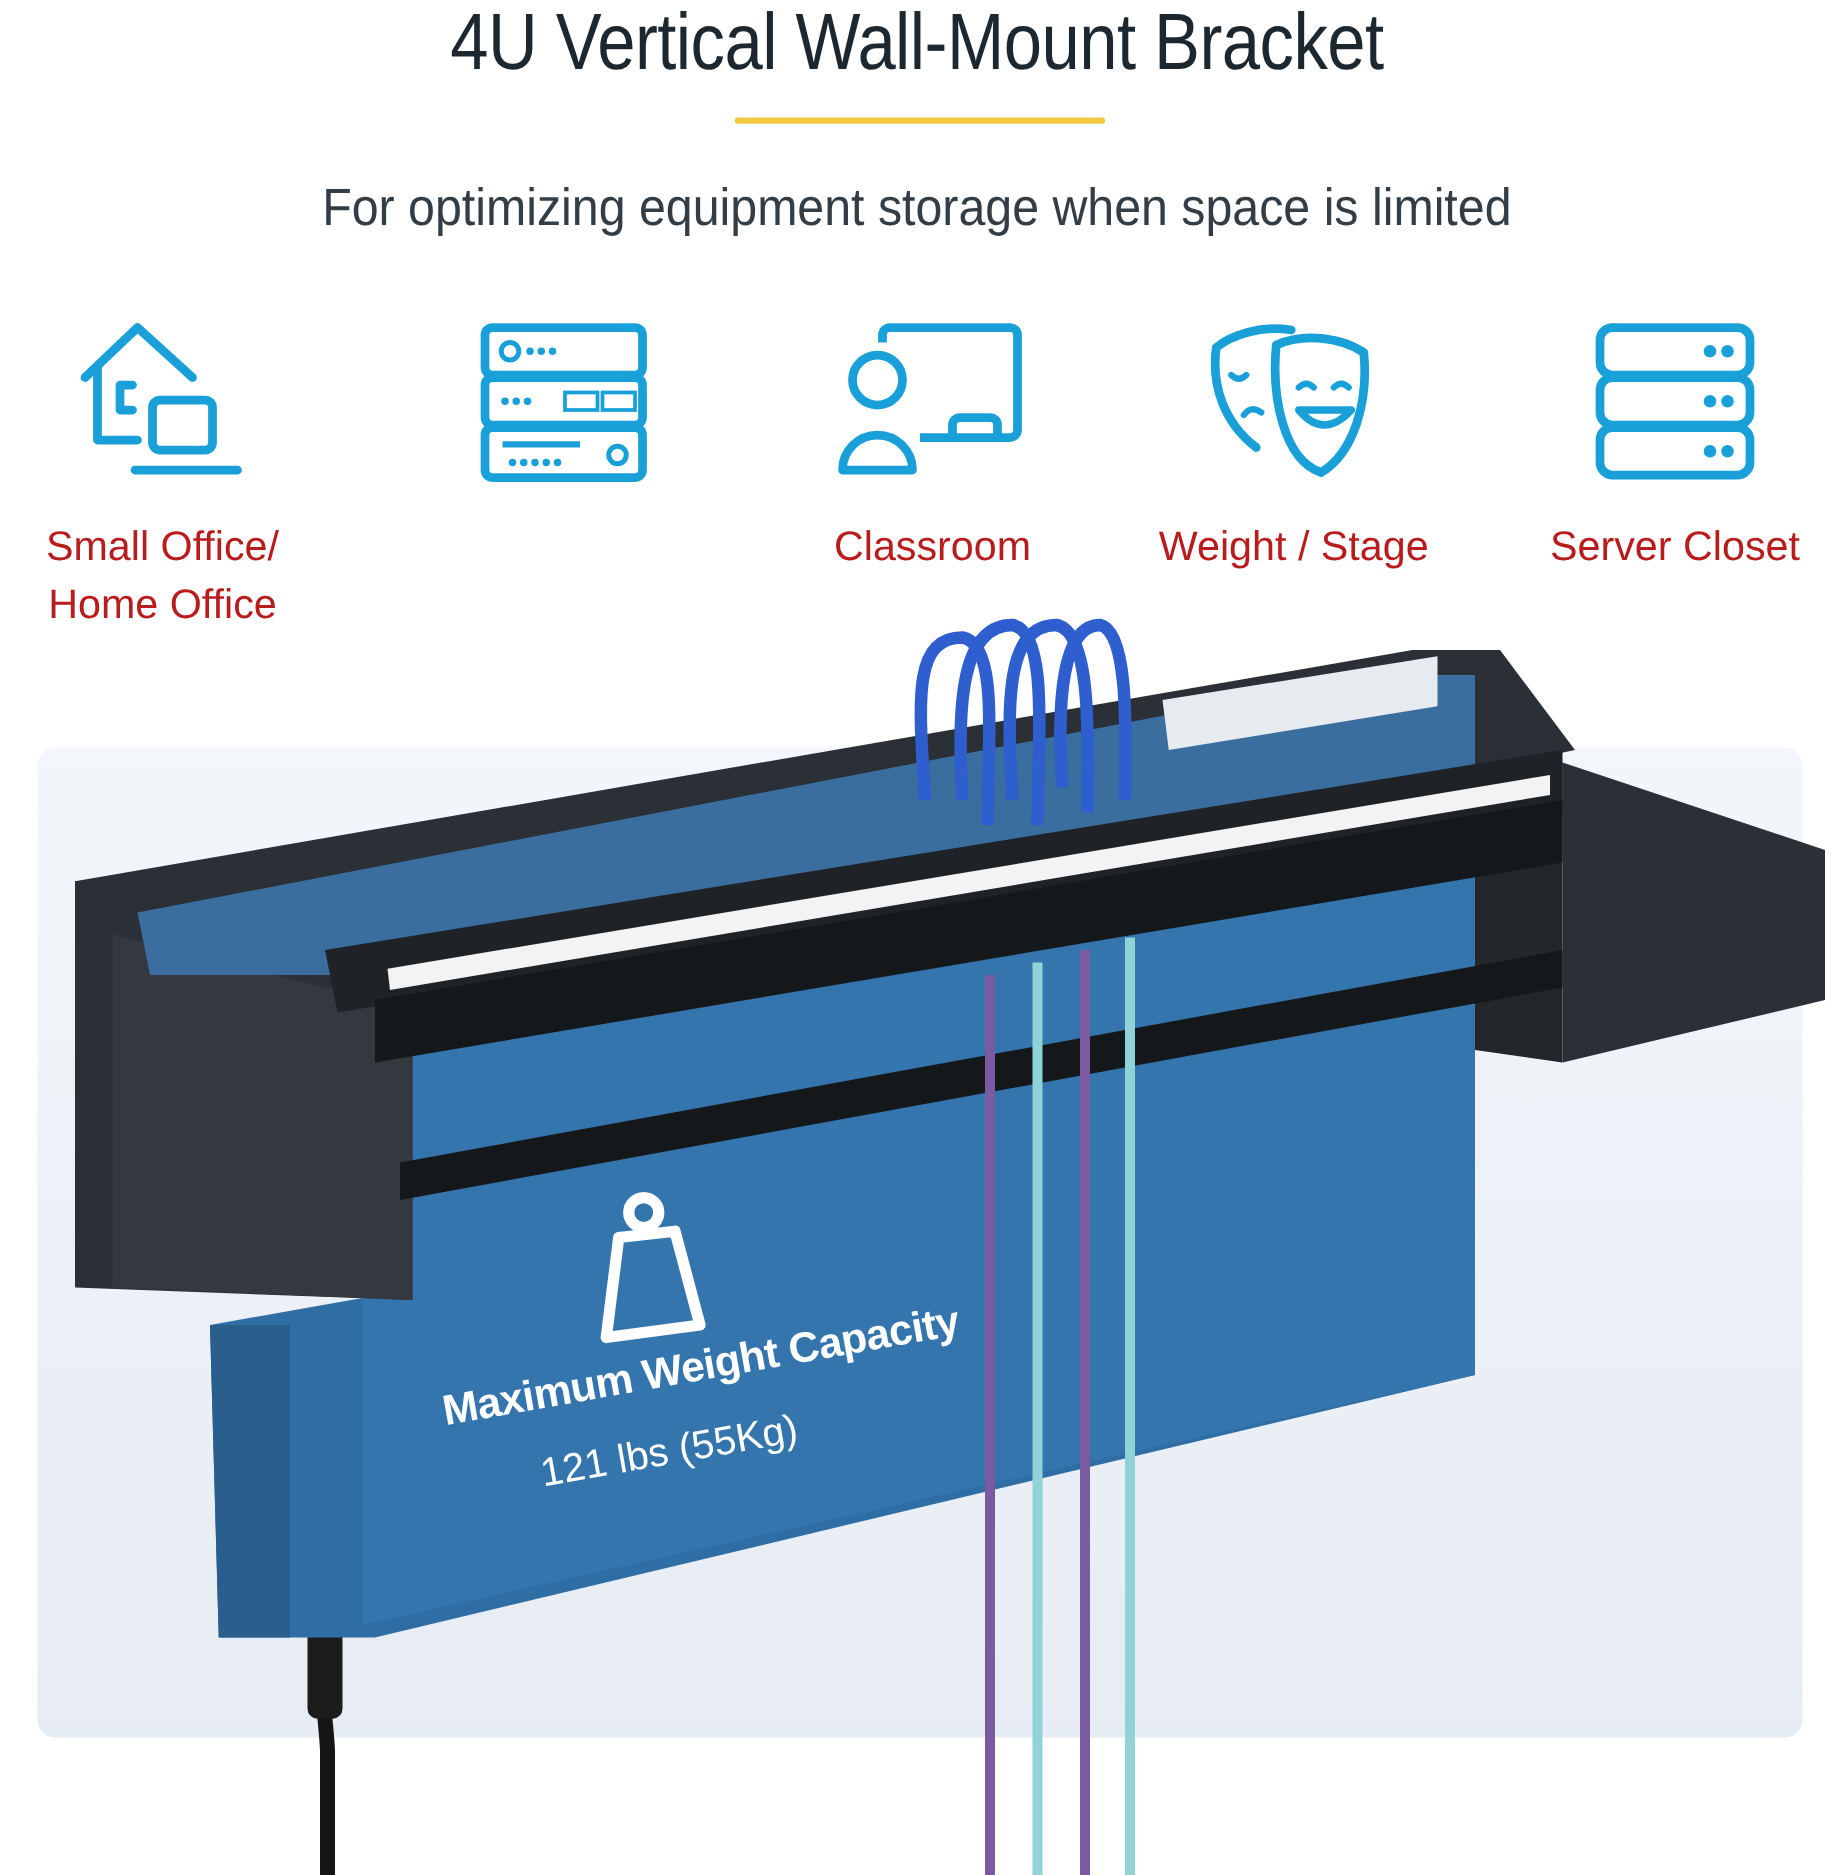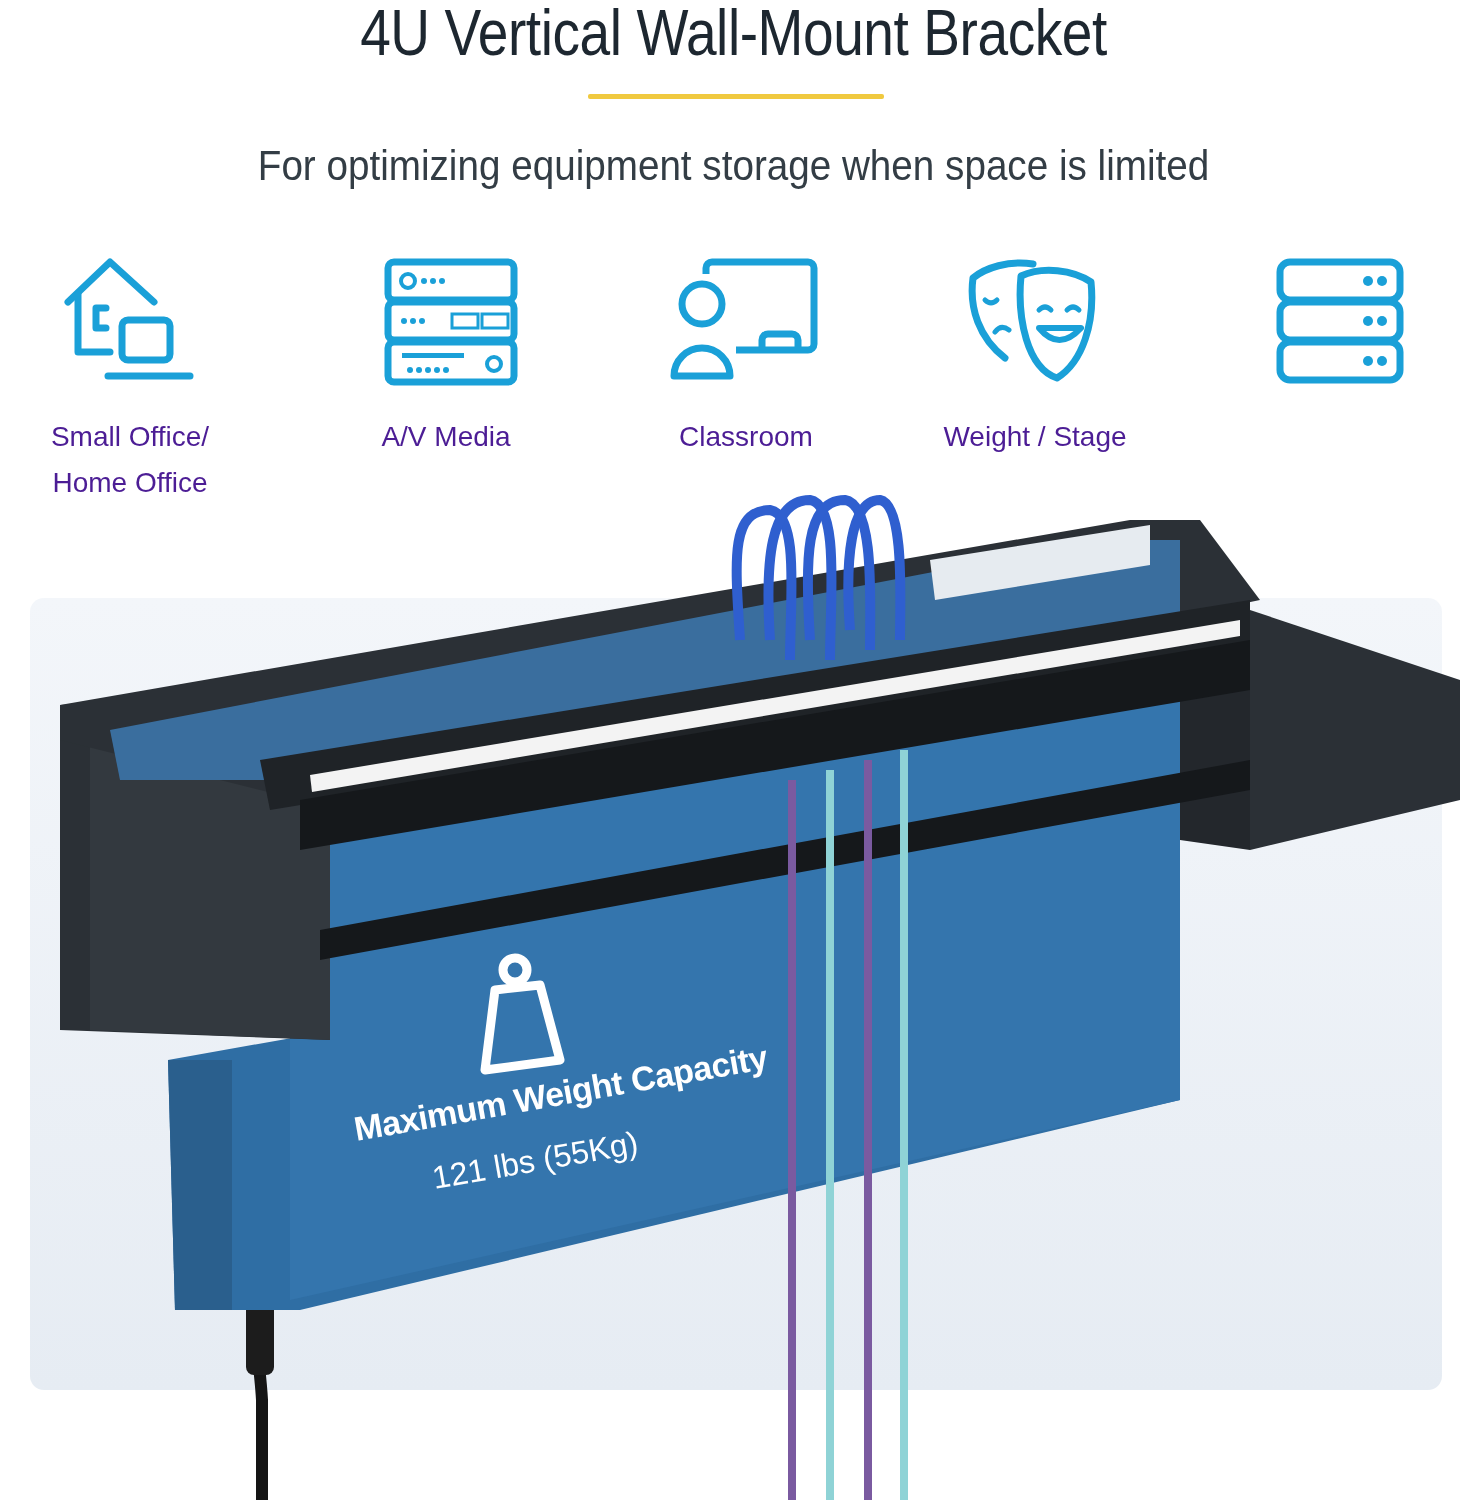--- a/index.html
+++ b/index.html
@@ -8,21 +8,21 @@
 
   .title { position: absolute; top: 0; left: 0; width: 1467px; text-align: center;
     font-size: 64px; font-weight: 300; letter-spacing: -0.5px; line-height: 66px; color: #1d2730;
     transform: scaleX(0.86); transform-origin: center; }
   .accent-bar { position: absolute; top: 94px; left: 588px; width: 296px; height: 5px; border-radius: 2px; }
   .subtitle { position: absolute; top: 142px; left: 0; width: 1467px; text-align: center;
     font-size: 42px; font-weight: 300; color: #333d45; transform: scaleX(0.92); transform-origin: center; }
 
   .usecase { position: absolute; top: 252px; text-align: center; }
   .usecase .icon { width: 160px; height: 140px; margin: 0 auto; display: block; }
-  .usecase .label { margin-top: 22px; font-size: 28px; color: #4c1d95; line-height: 46px; white-space: pre-line; }
+  .usecase .label { margin-top: 22px; font-size: 33px; color: #b91c1c; line-height: 46px; white-space: pre-line; }
 
   .photo-bg { position: absolute; left: 30px; top: 598px; width: 1412px; height: 792px;
     background: linear-gradient(180deg, #f3f6fa 0%, #e6ecf3 100%); border-radius: 14px; }
 
   .scene { position: absolute; left: 0; top: 480px; width: 1467px; height: 1020px; }
 
   .weight-text { position: absolute; color: #fff; font-weight: bold; }
   .w1 { left: 358px; top: 1110px; font-size: 34px; transform: rotate(-10deg); transform-origin: left bottom; letter-spacing: -0.5px;}
   .w2 { left: 436px; top: 1160px; font-size: 32px; font-weight: normal; transform: rotate(-10deg); transform-origin: left bottom;}
 </style>
@@ -62,21 +62,20 @@
       <circle cx="44" cy="118" r="3"></circle>
         <circle cx="53" cy="118" r="3"></circle>
         <circle cx="62" cy="118" r="3"></circle>
         <circle cx="71" cy="118" r="3"></circle>
         <circle cx="80" cy="118" r="3"></circle>
     </g>
     <rect x="86" y="62" width="26" height="14" stroke-width="3"></rect>
     <rect x="116" y="62" width="26" height="14" stroke-width="3"></rect>
     <circle cx="128" cy="112" r="7" stroke-width="4"></circle>
   </svg>
-  <div class="label">A/V Media</div>
 </div>
 
 <div class="usecase" style="left:636px;width:220px;text-align:center;">
   <svg class="icon" viewBox="0 0 160 140" fill="none" stroke="#1aa0d8" stroke-width="7" stroke-linejoin="round">
     <path d="M40 22 v-6 a6 6 0 0 1 6 -6 h96 a6 6 0 0 1 6 6 v76 a6 6 0 0 1 -6 6 h-72"></path>
     <circle cx="36" cy="52" r="20"></circle>
     <path d="M8 124 a28 28 0 0 1 56 0 z"></path>
     <path d="M96 98 v-10 a6 6 0 0 1 6 -6 h24 a6 6 0 0 1 6 6 v10"></path>
   </svg>
   <div class="label">Classroom</div>
@@ -102,20 +101,21 @@
     <rect x="20" y="90" width="120" height="38" rx="10"></rect>
     <g fill="#1aa0d8" stroke="none">
       <circle cx="108" cy="29" r="5"></circle>
         <circle cx="122" cy="29" r="5"></circle>
       <circle cx="108" cy="69" r="5"></circle>
         <circle cx="122" cy="69" r="5"></circle>
       <circle cx="108" cy="109" r="5"></circle>
         <circle cx="122" cy="109" r="5"></circle>
     </g>
   </svg>
+  <div class="label">Server Closet</div>
 </div>
 
 <div class="photo-bg"></div>
 
 <svg class="scene" viewBox="0 480 1467 1020">
 
   <path d="M260 1290 C250 1320 260 1360 262 1400 L262 1500" stroke="#151515" stroke-width="12" fill="none"></path>
   <rect x="246" y="1295" width="28" height="80" rx="8" fill="#1c1c1c"></rect>
 
   <polygon points="168,1060 1180,880 1180,1100 300,1310 175,1310" fill="#2f6ea4"></polygon>

